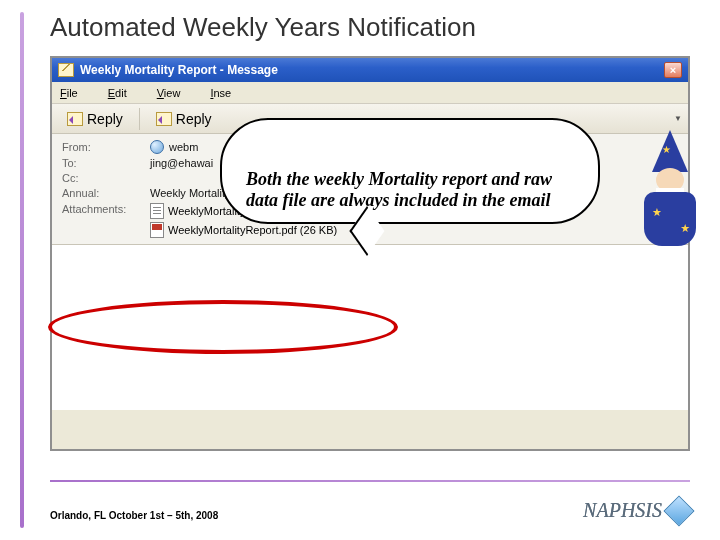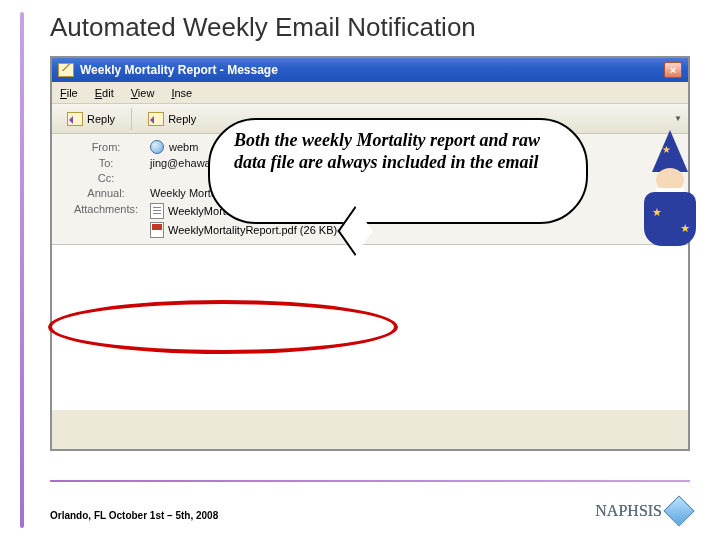--- a/index.html
+++ b/index.html
@@ -6,42 +6,42 @@
   body { width:720px; height:540px; background:#fff; position:relative; overflow:hidden; }
   .slide { width:720px; height:540px; position:relative; padding:12px 26px; }
   .deco-bar { position:absolute; left:20px; top:12px; bottom:12px; width:4px; background:linear-gradient(#c9a2e0,#a870cb); border-radius:2px; }
   .title { font-family:Verdana,Arial,sans-serif; font-size:26px; color:#333; margin-left:24px; margin-bottom:6px; }
   .window { position:absolute; left:50px; top:56px; right:30px; height:395px; border:2px solid #8f8f8f; background:#ece9d8; }
   .titlebar { height:24px; background:linear-gradient(#4a79d6,#2b5fc9 40%,#1f52b8); display:flex; align-items:center; padding:0 6px; gap:6px; }
   .titlebar .env { width:16px;height:14px;background:#fff5cc;border:1px solid #b89a3e;position:relative; }
   .titlebar .env::after{content:"";position:absolute;left:0;right:0;top:0;height:7px;background:linear-gradient(135deg,transparent 46%,#b89a3e 46%,#b89a3e 54%,transparent 54%);}
   .titlebar-txt { color:#fff; font-size:12px; font-weight:bold; flex:1; }
   .titlebar-btn { width:18px;height:16px;background:linear-gradient(#fcd9d1,#e27c5e);border:1px solid #b54e30;color:#fff;font-weight:bold;font-size:11px;text-align:center;line-height:14px;border-radius:2px;}
-  .menubar { height:22px; background:#ece9d8; display:flex; align-items:center; padding:0 8px; gap:17px; border-bottom:1px solid #d0ccc0; font-size:11px; }
+  .menubar { height:22px; background:#ece9d8; display:flex; align-items:center; padding:0 8px; gap:30px; border-bottom:1px solid #d0ccc0; font-size:11px; }
   .menubar span u{text-decoration:underline;}
   .toolbar { height:30px; background:linear-gradient(#f6f4ed,#e6e2d4); display:flex; align-items:center; padding:0 6px; gap:4px; border-bottom:1px solid #c9c5b7; }
-  .tbtn { display:flex; align-items:center; gap:4px; padding:2px 8px; border:1px solid transparent;border-radius:3px; font-size:11px;}
+  .tbtn { display:flex; align-items:center; gap:4px; padding:2px 8px; border:1px solid transparent;border-radius:3px; font-size:14px;}
   .ticon { width:16px;height:14px;background:#fff5cc;border:1px solid #b89a3e; position:relative;}
   .ticon.reply::before{content:"";position:absolute;left:-3px;top:3px;width:0;height:0;border:4px solid transparent;border-right-color:#8a49b8;}
   .sep{width:1px;height:22px;background:#c9c5b7;margin:0 3px;}
   .chev{font-size:8px;color:#555;}
   .headers { background:#f4f3ee; padding:6px 10px; border-bottom:1px solid #c9c5b7; font-size:11px; }
   .hrow { display:flex; align-items:center; margin-bottom:3px; }
-  .hlabel { width:88px; color:#666;text-align:center; }
+  .hlabel { width:88px; color:#666; }
   .hval { color:#111; }
   .globe{width:14px;height:14px;border-radius:50%;background:radial-gradient(circle at 30% 30%,#dff0ff,#6fa8dc);border:1px solid #3b6ea5;margin-right:5px;}
   .attachrow{display:flex;align-items:flex-start;margin-top:4px;}
   .attachments{display:flex;flex-direction:column;gap:3px;}
   .attach{display:flex;align-items:center;gap:4px;font-size:11px;}
   .fileico{width:14px;height:16px;background:#fff;border:1px solid #888;position:relative;}
   .fileico.pdf::after{content:"";position:absolute;left:1px;top:1px;right:1px;height:6px;background:#c0392b;}
   .fileico.txt::after{content:"";position:absolute;left:2px;top:3px;right:2px;height:1px;background:#888;box-shadow:0 3px 0 #888,0 6px 0 #888;}
   .body-area{background:#fff;height:165px;border-top:1px solid #fff;}
   .ellipse-red{position:absolute;left:48px;top:300px;width:350px;height:54px;border:4px solid #cc0000;border-radius:50%/50%;pointer-events:none;}
-  .callout{position:absolute;left:208px;top:118px;width:380px;height:106px;background:#fff;border:2px solid #000;border-radius:48px;display:flex;align-items:flex-start;justify-content:center;padding:10px 24px;z-index:5;}
+  .callout{position:absolute;left:220px;top:118px;width:380px;height:106px;background:#fff;border:2px solid #000;border-radius:48px;display:flex;align-items:flex-end;justify-content:center;padding:10px 24px;z-index:5;}
   .callout-text{font-size:18px;font-weight:bold;font-style:italic;font-family:"Times New Roman",serif;line-height:1.2;}
   .callout-tail{position:absolute;left:130px;top:96px;width:30px;height:30px;background:#fff;border-left:2px solid #000;border-bottom:2px solid #000;transform:rotate(45deg) skew(10deg,10deg);}
   .wizard{position:absolute;right:14px;top:130px;width:72px;height:120px;z-index:4;}
   .wiz-hat{width:0;height:0;border-left:18px solid transparent;border-right:18px solid transparent;border-bottom:42px solid #2a3ea0;margin:0 auto;}
   .wiz-hat-star{position:absolute;left:28px;top:14px;color:#ffd34d;font-size:10px;}
   .wiz-face{width:28px;height:24px;background:#f6d9b8;border-radius:50%;margin:-4px auto 0;}
   .wiz-robe{width:52px;height:54px;background:#2a3ea0;margin:0 auto;border-radius:10px 10px 18px 18px;position:relative;}
   .wiz-robe::before,.wiz-robe::after{content:"★";position:absolute;color:#ffd34d;font-size:11px;}
   .wiz-robe::before{left:8px;top:14px;} .wiz-robe::after{right:6px;top:30px;}
   .wiz-beard{position:absolute;top:58px;left:22px;width:28px;height:24px;background:#fff;border-radius:0 0 14px 14px;}
@@ -49,21 +49,21 @@
   .footer-txt{font-size:10px;font-weight:bold;line-height:1.3;font-family:"Times New Roman",serif;}
   .logo{display:flex;align-items:center;gap:6px;}
   .diamond{width:22px;height:22px;transform:rotate(45deg);background:linear-gradient(135deg,#bde0ff,#5aa6e0);border:1px solid #3b7fb5;}
   .underline{height:2px;background:linear-gradient(90deg,#a870cb,#c9a2e0);position:absolute;left:50px;right:30px;bottom:58px;}
 </style>
 </head>
 <body>
 
 <div class="slide">
   <div class="deco-bar"></div>
-  <div class="title">Automated Weekly Email Notification</div>
+  <div class="title">Automated Weekly Years Notification</div>
 
   <div class="window">
     <div class="titlebar">
       <span class="env"></span>
       <span class="titlebar-txt">Weekly Mortality Report - Message</span>
       <span class="titlebar-btn">×</span>
     </div>
     <div class="menubar">
       <span><u>F</u>ile</span>
       <span><u>E</u>dit</span>
@@ -132,17 +132,17 @@
     <div class="wiz-beard"></div>
     <div class="wiz-robe"></div>
   </div>
 
   <div class="underline"></div>
   <div class="footer">
     <div class="footer-txt">
       <div>Orlando, FL      October 1st – 5th, 2008</div>
     </div>
     <div class="logo">
-      <span style="font-family:cursive;font-size:16px;background:linear-gradient(#7a8a9a,#4b5c6d);-webkit-background-clip:text;color:#5a6b7b;">NAPHSIS</span>
+      <span style="font-family:cursive;font-size:20px;background:linear-gradient(#7a8a9a,#4b5c6d);-webkit-background-clip:text;color:#5a6b7b;font-style:italic;">NAPHSIS</span>
       <span class="diamond"></span>
     </div>
   </div>
 </div>
 
 </body></html>

